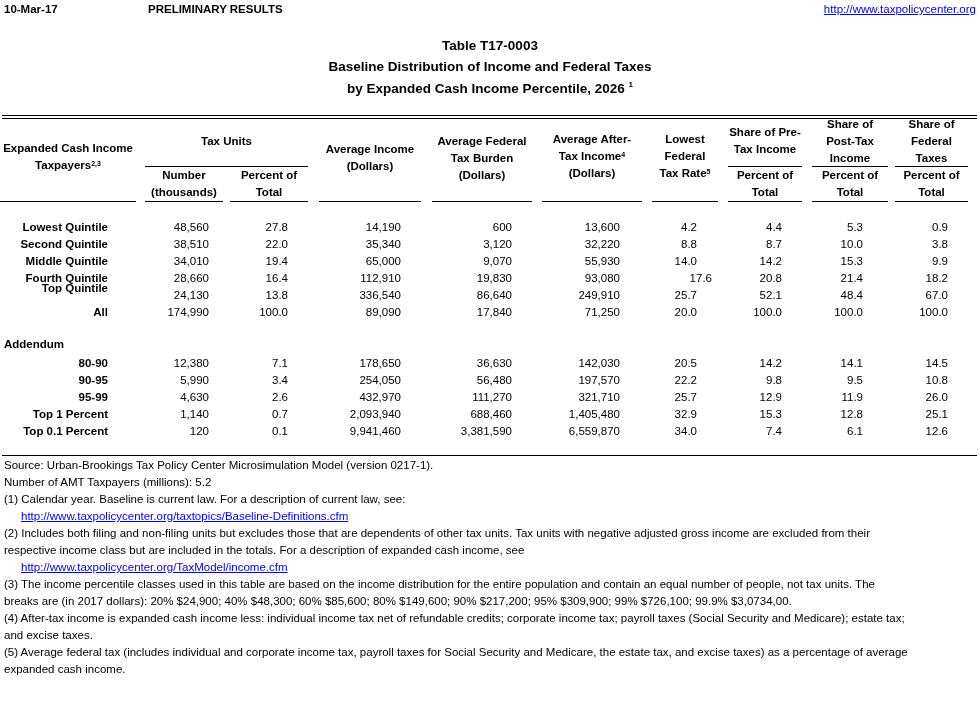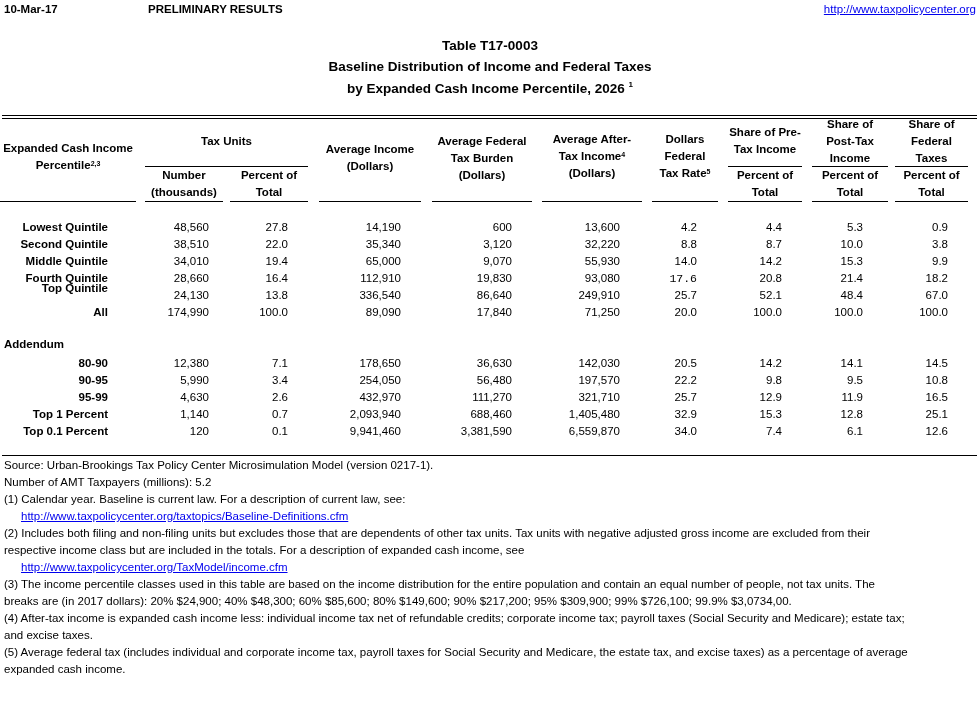--- a/index.html
+++ b/index.html
@@ -32,21 +32,21 @@
 <a class="abs top-link">http://www.taxpolicycenter.org</a>
 
 <div class="abs title" style="top:38px;">Table T17-0003</div>
 <div class="abs title" style="top:59px;">Baseline Distribution of Income and Federal Taxes</div>
 <div class="abs title" style="top:80px;"><span>by Expanded Cash Income Percentile, 2026</span> <sup>1</sup></div>
 
 <div class="abs dbl"></div>
 
 <div class="abs hdr" style="left:0;width:136px;top:140px;">
   <div>Expanded Cash Income</div>
-  <div><span>Percentile</span><sup>2,3</sup></div>
+  <div><span>Taxpayers</span><sup>2,3</sup></div>
 </div>
 
 <div class="abs hdr" style="left:145px;width:163px;top:133px;">Tax Units</div>
 <div class="abs uline" style="left:145px;width:163px;top:166px;"></div>
 <div class="abs hdr" style="left:145px;width:78px;top:167px;">
   <div>Number</div>
   <div>(thousands)</div>
 </div>
 <div class="abs hdr" style="left:230px;width:78px;top:167px;">
   <div>Percent of</div>
@@ -64,21 +64,21 @@
   <div>(Dollars)</div>
 </div>
 
 <div class="abs hdr" style="left:542px;width:100px;top:131px;">
   <div>Average After-</div>
   <div><span>Tax Income</span><sup>4</sup></div>
   <div>(Dollars)</div>
 </div>
 
 <div class="abs hdr" style="left:652px;width:66px;top:131px;">
-  <div>Dollars</div>
+  <div>Lowest</div>
   <div>Federal</div>
   <div><span>Tax Rate</span><sup>5</sup></div>
 </div>
 
 <div class="abs hdr" style="left:728px;width:74px;top:124px;padding-top:0;">
   <div>Share of Pre-</div>
   <div>Tax Income</div>
 </div>
 <div class="abs uline" style="left:728px;width:74px;top:166px;"></div>
 <div class="abs hdr" style="left:728px;width:74px;top:167px;">
@@ -156,21 +156,21 @@
       <div class="abs cell " style="top: 253px; right: 117px;">15.3</div>
       <div class="abs cell " style="top: 253px; right: 32px;">9.9</div>
     </div>
     <div>
       <div class="abs cell lbl" style="top: 270px; right: 872px;">Fourth Quintile</div>
       <div class="abs cell " style="top: 270px; right: 771px;">28,660</div>
       <div class="abs cell " style="top: 270px; right: 692px;">16.4</div>
       <div class="abs cell " style="top: 270px; right: 579px;">112,910</div>
       <div class="abs cell " style="top: 270px; right: 468px;">19,830</div>
       <div class="abs cell " style="top: 270px; right: 360px;">93,080</div>
-      <div class="abs cell " style="top: 270px; right: 283px; font-family: Liberation Mono, monospace;">17.6</div>
+      <div class="abs cell " style="top: 270px; right: 268px;">17.6</div>
       <div class="abs cell " style="top: 270px; right: 198px;">20.8</div>
       <div class="abs cell " style="top: 270px; right: 117px;">21.4</div>
       <div class="abs cell " style="top: 270px; right: 32px;">18.2</div>
     </div>
     <div>
       <div class="abs cell lbl" style="top: 280px; right: 872px;">Top Quintile</div>
       <div class="abs cell " style="top: 287px; right: 771px;">24,130</div>
       <div class="abs cell " style="top: 287px; right: 692px;">13.8</div>
       <div class="abs cell " style="top: 287px; right: 579px;">336,540</div>
       <div class="abs cell " style="top: 287px; right: 468px;">86,640</div>
@@ -222,21 +222,21 @@
     <div>
       <div class="abs cell lbl" style="top: 389px; right: 872px;">95-99</div>
       <div class="abs cell " style="top: 389px; right: 771px;">4,630</div>
       <div class="abs cell " style="top: 389px; right: 692px;">2.6</div>
       <div class="abs cell " style="top: 389px; right: 579px;">432,970</div>
       <div class="abs cell " style="top: 389px; right: 468px;">111,270</div>
       <div class="abs cell " style="top: 389px; right: 360px;">321,710</div>
       <div class="abs cell " style="top: 389px; right: 283px;">25.7</div>
       <div class="abs cell " style="top: 389px; right: 198px;">12.9</div>
       <div class="abs cell " style="top: 389px; right: 117px;">11.9</div>
-      <div class="abs cell " style="top: 389px; right: 32px;">16.5</div>
+      <div class="abs cell " style="top: 389px; right: 32px;">26.0</div>
     </div>
     <div>
       <div class="abs cell lbl" style="top: 406px; right: 872px;">Top 1 Percent</div>
       <div class="abs cell " style="top: 406px; right: 771px;">1,140</div>
       <div class="abs cell " style="top: 406px; right: 692px;">0.7</div>
       <div class="abs cell " style="top: 406px; right: 579px;">2,093,940</div>
       <div class="abs cell " style="top: 406px; right: 468px;">688,460</div>
       <div class="abs cell " style="top: 406px; right: 360px;">1,405,480</div>
       <div class="abs cell " style="top: 406px; right: 283px;">32.9</div>
       <div class="abs cell " style="top: 406px; right: 198px;">15.3</div>

